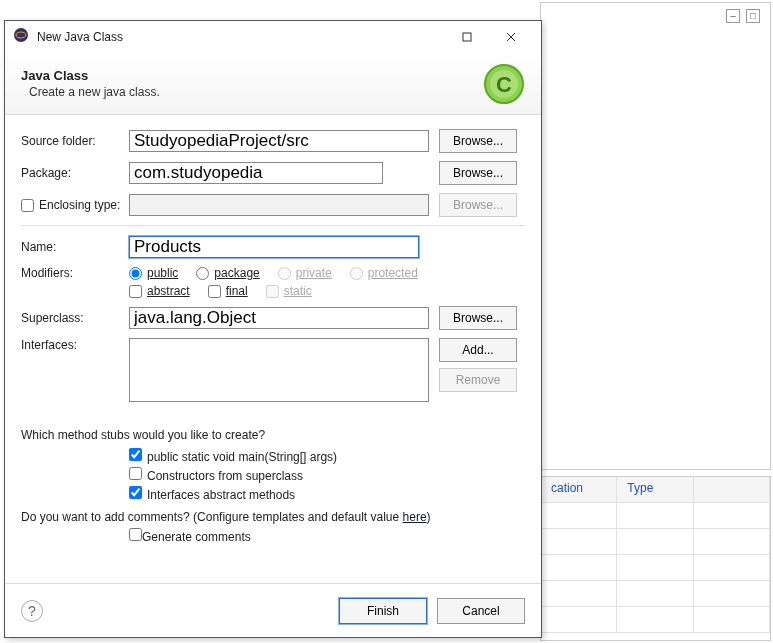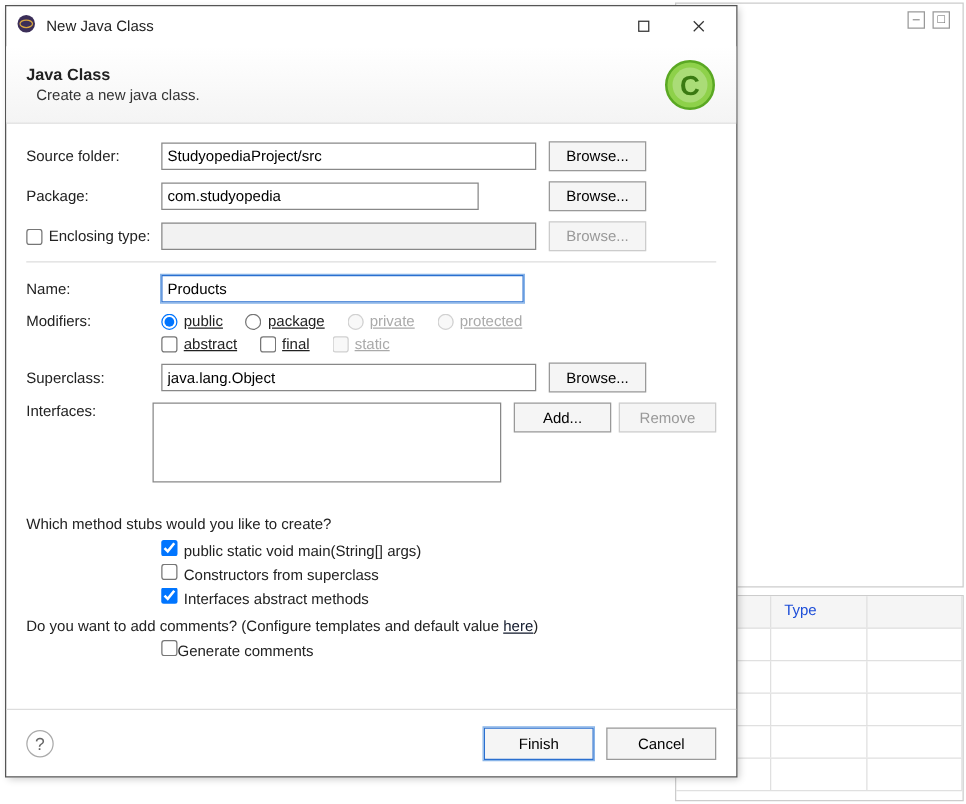--- a/index.html
+++ b/index.html
@@ -8,51 +8,51 @@
 
 .bg-window { position:absolute; top:2px; left:540px; right:2px; height:468px; border:1px solid #ccc; background:#fff; }
 .bg-ctl { position:absolute; top:6px; right:10px; display:flex; gap:6px; }
 .bg-ctl span { width:14px; height:14px; border:1px solid #999; display:inline-block; font-size:10px; line-height:12px; text-align:center; color:#666; }
 .bg-table { position:absolute; top:476px; left:540px; right:2px; bottom:2px; border:1px solid #ccc; }
 .bg-table-row { display:flex; border-bottom:1px solid #e0e0e0; height:26px; }
 .bg-table-hdr { background:#f5f5f5; font-size:12px; }
 .bg-table-cell { flex:1; padding:4px 10px; border-right:1px solid #e0e0e0; color:#1d4ed8; }
 
 
-.dialog { position:absolute; top:4px; left:4px; width:586px; height:618px; border:1px solid #555; background:#fff; box-shadow:2px 2px 6px rgba(0,0,0,0.2); display:flex; flex-direction:column; }
+.dialog { position:absolute; top:20px; left:4px; width:538px; height:618px; border:1px solid #555; background:#fff; box-shadow:2px 2px 6px rgba(0,0,0,0.2); display:flex; flex-direction:column; }
 .titlebar { height:32px; display:flex; align-items:center; padding:0 8px; }
 .titlebar-icon svg { width:16px; height:16px; }
 .titlebar-text { font-size:12px; color:#222; margin-left:8px; flex:1; }
 .titlebar-btns { display:flex; }
 .titlebar-btn { width:44px; height:28px; display:flex; align-items:center; justify-content:center; font-size:12px; cursor:default; }
 .titlebar-btn svg { width:10px; height:10px; }
 
 .banner { height:62px; padding:8px 16px; display:flex; align-items:center; border-bottom:1px solid #ddd; background:linear-gradient(#fff,#f4f4f4); }
 .banner-text { flex:1; }
 .banner-title { font-size:13px; font-weight:bold; color:#222; }
 .banner-sub { font-size:12px; color:#333; margin-top:2px; margin-left:8px; }
 .banner-icon { width:42px; height:42px; }
 
 .form { flex:1; padding:14px 16px 8px; font-size:12px; color:#222; }
 .row { display:flex; align-items:center; margin-bottom:8px; }
 .lbl { width:108px; }
-.field { height:22px; border:1px solid #888; background:#fff; padding:0 4px; font-size:12px; }
+.field { height:22px; border:1px solid #888; background:#fff; padding:0 4px; font-size:17px; }
 .field.focused { border:1px solid #2a6fcf; outline:1px solid #88b4e8; }
 .field.disabled { background:#f2f2f2; color:#888; }
 .btn-side { width:78px; height:24px; margin-left:10px; font-size:12px; background:#f5f5f5; border:1px solid #999; cursor:default; }
 .btn-side:disabled { color:#999; border-color:#ccc; }
 .sep { border:none; border-top:1px solid #ddd; margin:6px 0 10px; }
 
 .mods { display:flex; flex-wrap:wrap; gap:0; align-items:center; }
 .mods label { display:inline-flex; align-items:center; margin-right:18px; font-size:12px;text-decoration:underline; }
 .mods input { margin-right:5px; }
 .mods .disabled { color:#aaa; }
 
 .listbox { border:1px solid #888; width:300px; height:64px; background:#fff; }
-.btn-col { display:flex; margin-left:10px; gap:6px; }
+.btn-col { display:flex; flex-direction:column; margin-left:10px; gap:6px; }
 
 .methodstubs { margin-top:26px; }
 .methodstubs .q { font-size:12px; margin-bottom:6px; }
 .methodstubs label { display:block; margin-left:108px; margin-bottom:3px; font-size:12px; }
 .methodstubs input { margin-right:5px; }
 
 .comments { margin-top:8px; font-size:12px; }
 .comments a { color:#0f172a; cursor:pointer;text-decoration:underline; }
 .comments label { display:block; margin-left:108px; margin-top:4px; }
 

